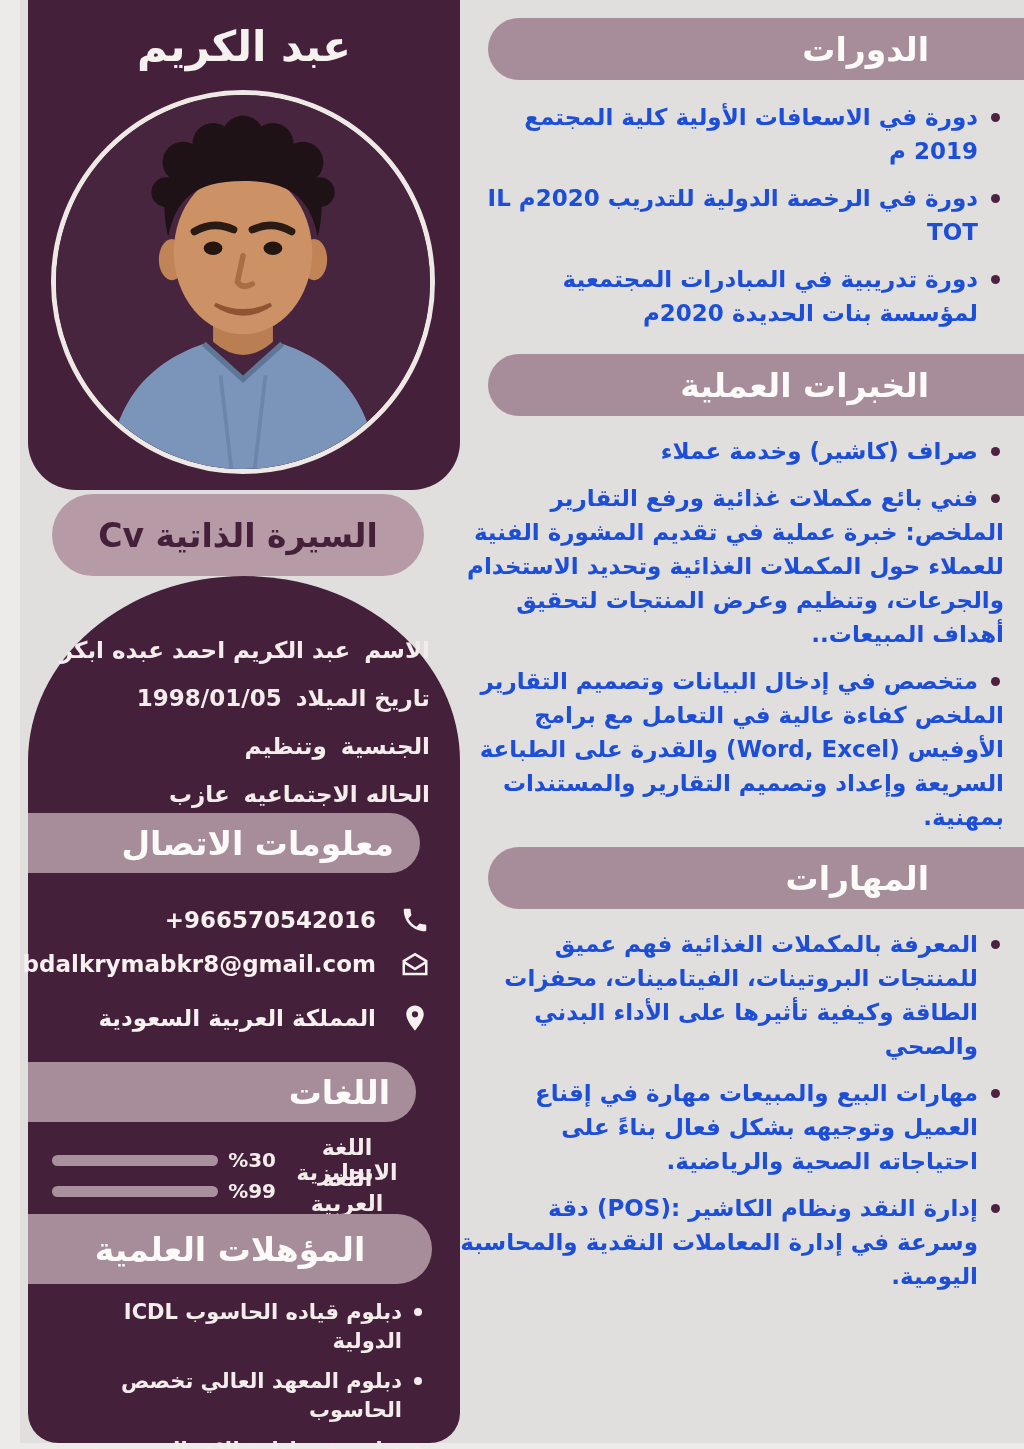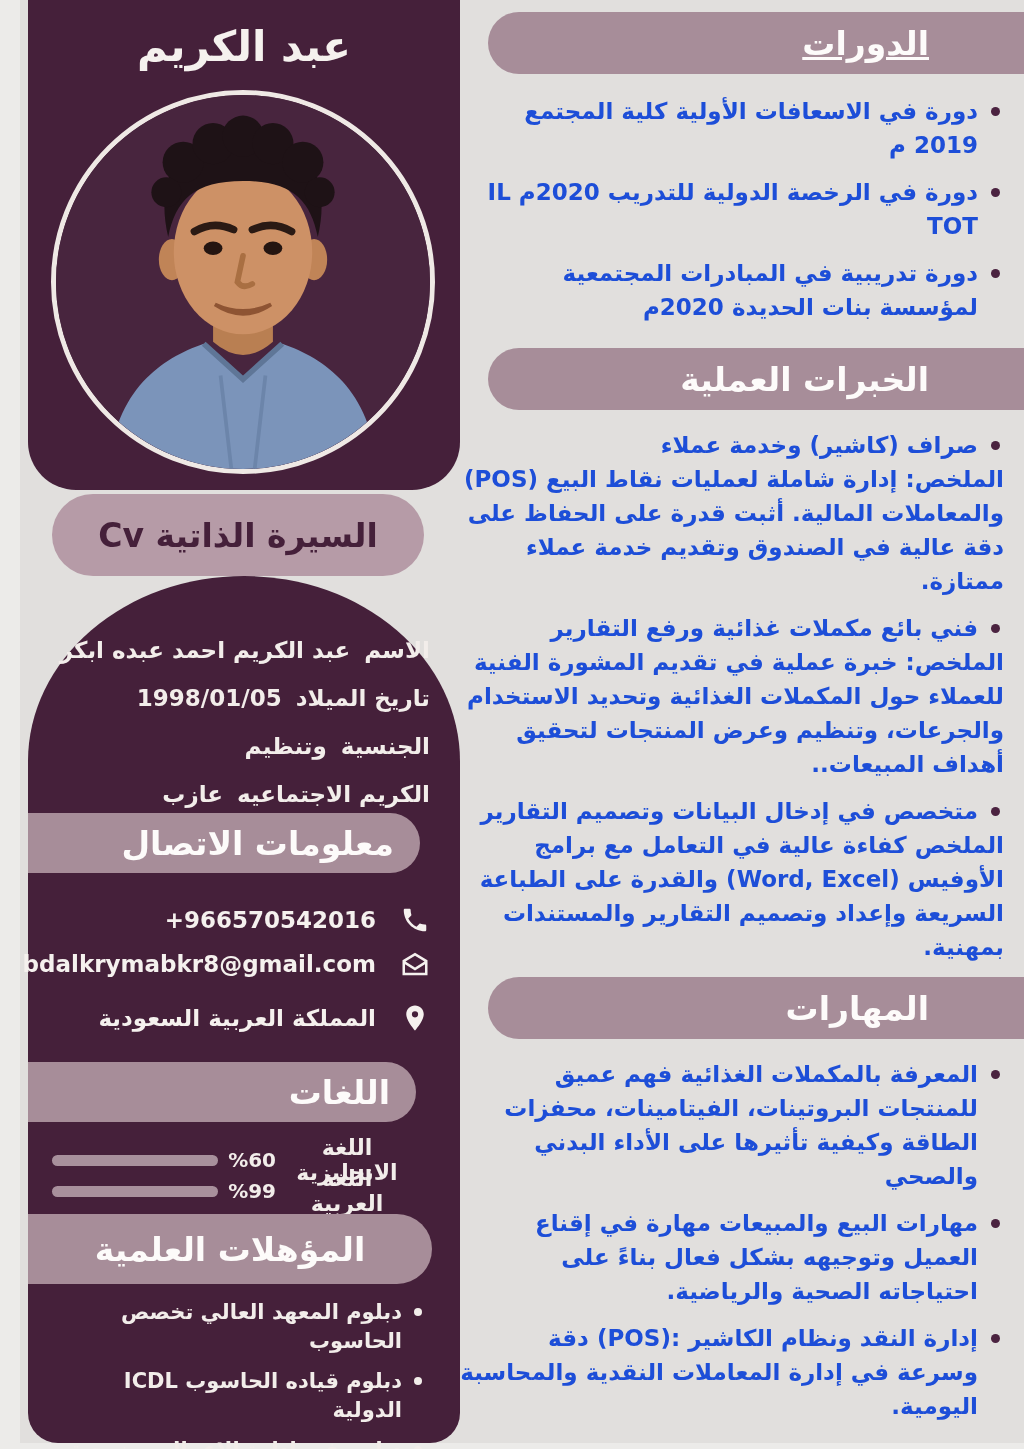--- a/index.html
+++ b/index.html
@@ -100,21 +100,21 @@
 
   
   .main-col{position:absolute;left:460px;top:0;width:564px;direction:rtl;}
   .main-pill{
     margin-left:28px;width:536px;height:62px;margin-top:0;
     background:#a78d99;border-radius:42px 0 0 42px;
     color:#fdfbfa;font-size:33px;font-weight:bold;
     display:flex;align-items:center;justify-content:flex-start;
     padding-right:95px;box-sizing:border-box;
   }
-  .mp-courses{margin-top:12px;text-decoration:underline;}
+  .mp-courses{margin-top:18px;}
   .mp-exp{margin-top:24px;}
   .mp-skills{margin-top:5px;}
 
   .main-list{
     list-style:none;margin:20px 20px 0 0;padding:0;
     color:#1d4ed8;font-weight:bold;font-size:23px;
   }
   .main-list li{
     position:relative;padding-right:26px;margin-bottom:13px;
     line-height:34px;text-align:right;
@@ -183,21 +183,21 @@
     </div>
     <div class="row">
       <span>تاريخ الميلاد</span>
       <span>1998/01/05</span>
     </div>
     <div class="row">
       <span>الجنسية</span>
       <span>وتنظيم</span>
     </div>
     <div class="row">
-      <span>الكريم الاجتماعيه</span>
+      <span>الحاله الاجتماعيه</span>
       <span>عازب</span>
     </div>
   </div>
 
   <div class="side-pill pill-contact">معلومات الاتصال</div>
 
   <div class="contact-item ci-phone">
     <span class="cicon">
       <svg viewBox="0 0 24 24">
           <path fill="#f5f1ee" d="M6.62 10.79c1.44 2.83 3.76 5.14 6.59 6.59l2.2-2.2c.27-.27.67-.36 1.02-.24 1.12.37 2.33.57 3.57.57.55 0 1 .45 1 1V20c0 .55-.45 1-1 1-9.39 0-17-7.61-17-17 0-.55.45-1 1-1h3.5c.55 0 1 .45 1 1 0 1.25.2 2.45.57 3.57.11.35.03.74-.25 1.02l-2.2 2.2z"></path>
@@ -221,55 +221,54 @@
           <path fill="#f5f1ee" fill-rule="evenodd" d="M12 2C8.13 2 5 5.13 5 9c0 5.25 7 13 7 13s7-7.75 7-13c0-3.87-3.13-7-7-7zm0 9.5A2.5 2.5 0 1 1 12 6.5a2.5 2.5 0 0 1 0 5z"></path>
         </svg>
     </span>
     <span class="val">المملكة العربية السعودية</span>
   </div>
 
   <div class="side-pill pill-langs">اللغات</div>
 
   <div class="lang-row lr-en">
     <span class="lang-label">اللغة الانجليزية</span>
-    <span class="lang-pct">%60</span>
+    <span class="lang-pct">%30</span>
     <span class="bar-track">
       <span class="bar-fill" style="width: 60%;"></span>
     </span>
   </div>
   <div class="lang-row lr-ar">
     <span class="lang-label">اللغة العربية</span>
     <span class="lang-pct">%99</span>
     <span class="bar-track">
       <span class="bar-fill" style="width: 99%;"></span>
     </span>
   </div>
 
   <div class="side-pill pill-quals">المؤهلات العلمية</div>
 
   <ul class="qual-list">
+    <li>دبلوم قياده الحاسوب ICDL الدولية</li>
     <li>دبلوم المعهد العالي تخصص الحاسوب</li>
-    <li>دبلوم قياده الحاسوب ICDL الدولية</li>
     <li>دبلوم في إدارة الاعمال ومنهجية التحليلات الادارية الحديثة .</li>
   </ul>
 
   <div class="main-col">
 
     <div class="main-pill mp-courses">الدورات</div>
     <ul class="main-list">
       <li>دورة في الاسعافات الأولية كلية المجتمع 2019 م</li>
       <li>دورة في الرخصة الدولية للتدريب 2020م IL TOT</li>
       <li>دورة تدريبية في المبادرات المجتمعية لمؤسسة بنات الحديدة 2020م</li>
     </ul>
 
     <div class="main-pill mp-exp">الخبرات العملية</div>
     <ul class="main-list ml-exp">
       <li>
         <div>صراف (كاشير) وخدمة عملاء</div>
-        <div class="exp-desc">الملخص: إدارة شاملة لعمليات نقاط البيع (POS) والمعاملات المالية. أثبت قدرة على الحفاظ على دقة عالية في الصندوق وتقديم خدمة عملاء ممتازة.</div>
       </li>
       <li>
         <div>فني بائع مكملات غذائية ورفع التقارير</div>
         <div class="exp-desc">الملخص: خبرة عملية في تقديم المشورة الفنية للعملاء حول المكملات الغذائية وتحديد الاستخدام والجرعات، وتنظيم وعرض المنتجات لتحقيق أهداف المبيعات..</div>
       </li>
       <li>
         <div>متخصص في إدخال البيانات وتصميم التقارير</div>
         <div class="exp-desc">الملخص كفاءة عالية في التعامل مع برامج الأوفيس (Word, Excel) والقدرة على الطباعة السريعة وإعداد وتصميم التقارير والمستندات بمهنية.</div>
       </li>
     </ul>

